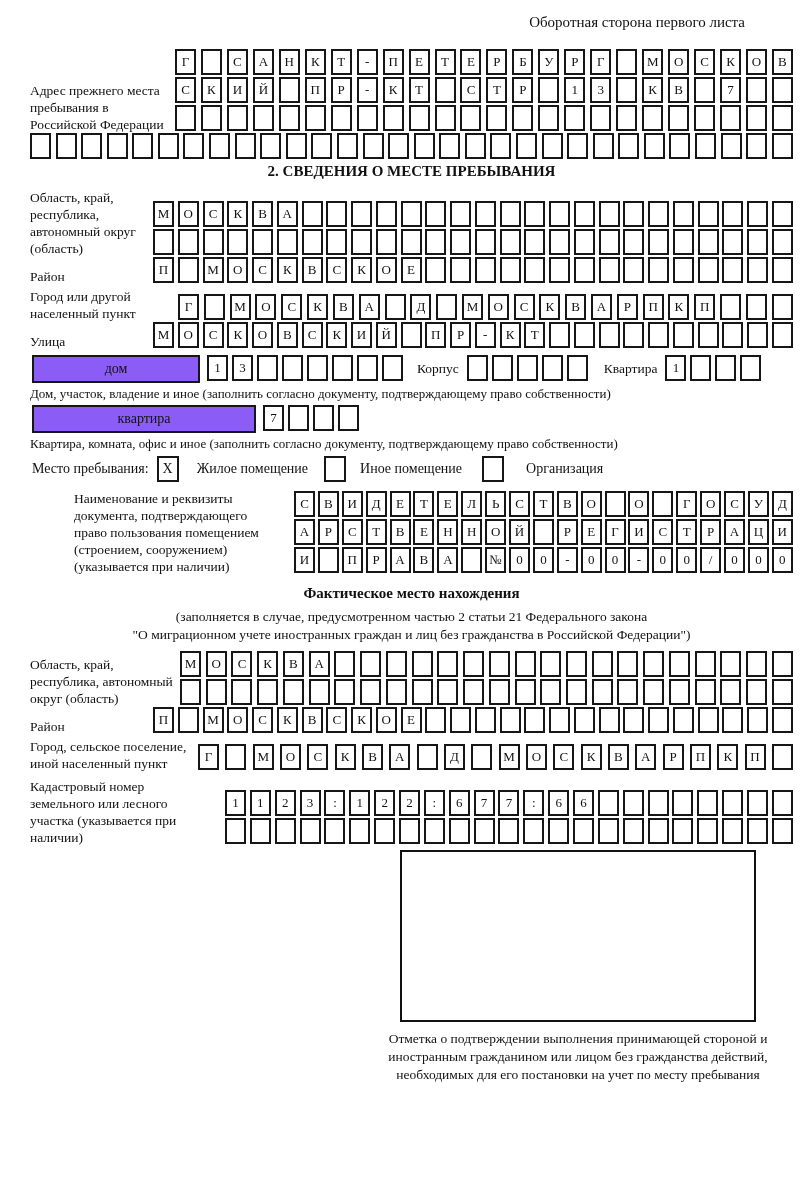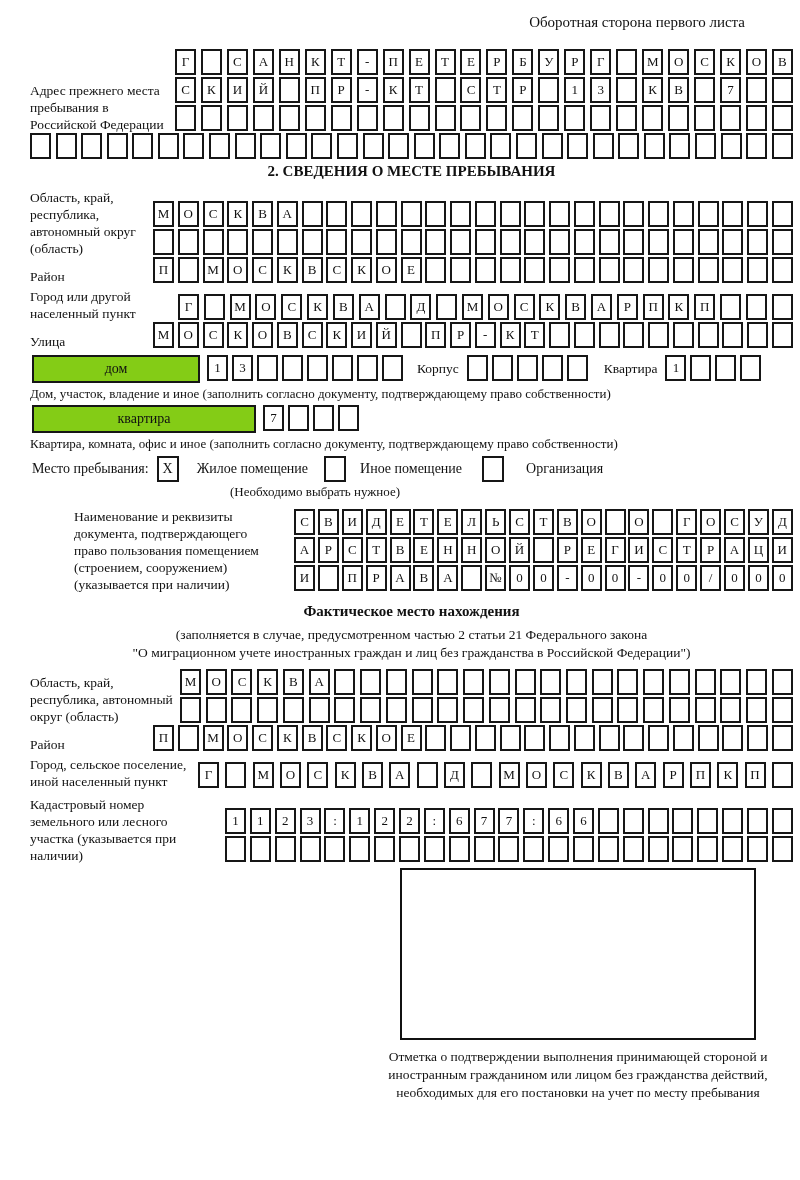--- a/index.html
+++ b/index.html
@@ -17,21 +17,21 @@
   .cellrow { display:flex; justify-content:space-between; margin-bottom:2px; }
   .cell {
     flex:none; width:17px; height:22px; border:2px solid #161616;
     font-size:13px; line-height:22px; text-align:center; background:#fff;
   }
   .note { font-size:13px; line-height:17px; margin:1px 0 3px; }
   .note.center { text-align:center; }
   .sect-title { text-align:center; font-weight:bold; font-size:15px; margin:4px 0 6px; }
 
   .wbox { border:2px solid #161616; height:24px; line-height:24px; text-align:center;
-          font-size:14px; flex:none; box-sizing:content-box; background:#84cc16; }
+          font-size:14px; flex:none; box-sizing:content-box; background:#8b5cf6; }
   .inline-lbl { font-size:13.5px; line-height:28px; flex:none; }
 
   .domrow { display:flex; align-items:flex-start; margin:5px 0 2px 2px; }
   .kvrow  { display:flex; align-items:flex-start; margin:2px 0 2px 2px; }
   .gap4 { display:flex; gap:4px; flex:none; }
 
   .mestorow { display:flex; align-items:center; margin:4px 0 2px 2px; font-size:14px; }
   .chk { flex:none; width:18px; height:22px; border:2px solid #161616; line-height:22px;
          text-align:center; font-size:14px; background:#fff; }
   .need-note { width:280px; margin-left:145px; text-align:center; font-size:13px; margin-top:1px; }
@@ -364,21 +364,20 @@
 
   <div class="mestorow">
     <span>Место пребывания:</span>
     <span class="chk" style="margin-left:8px;">X</span>
     <span style="margin-left:18px;">Жилое помещение</span>
     <span class="chk" style="margin-left:16px;"> </span>
     <span style="margin-left:14px;">Иное помещение</span>
     <span class="chk" style="margin-left:20px;"> </span>
     <span style="margin-left:22px;">Организация</span>
   </div>
-  <div class="need-note">(Необходимо выбрать нужное)</div>
 
   <div class="frow" style="margin-top:5px;">
     <div class="flabel" style="width:220px; padding-right:30px;margin-left:44px;">Наименование и реквизиты документа, подтверждающего право пользования помещением (строением, сооружением) (указывается при наличии)</div>
     <div class="fboxes">
       <div class="cellrow">
           <span class="cell">С</span>
           <span class="cell">В</span>
           <span class="cell">И</span>
           <span class="cell">Д</span>
           <span class="cell">Е</span>

